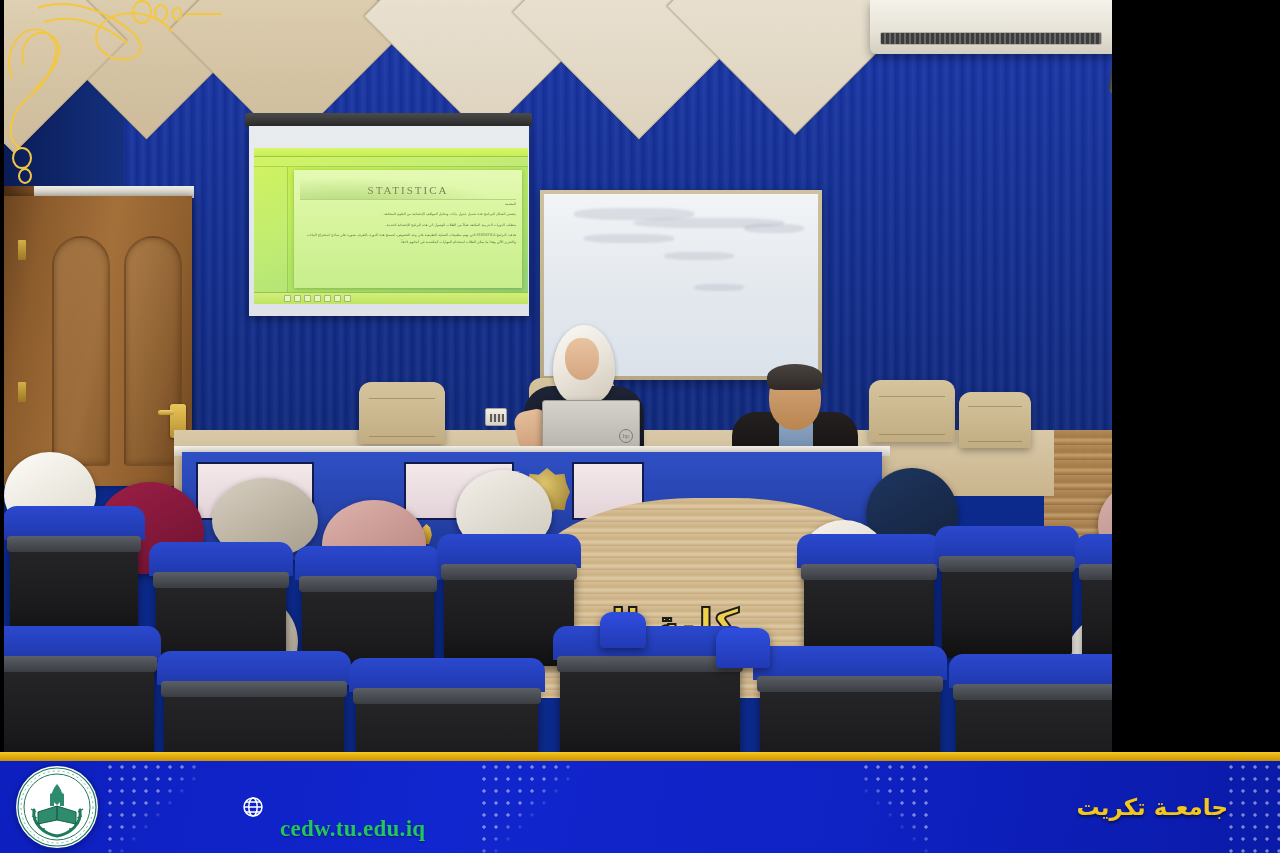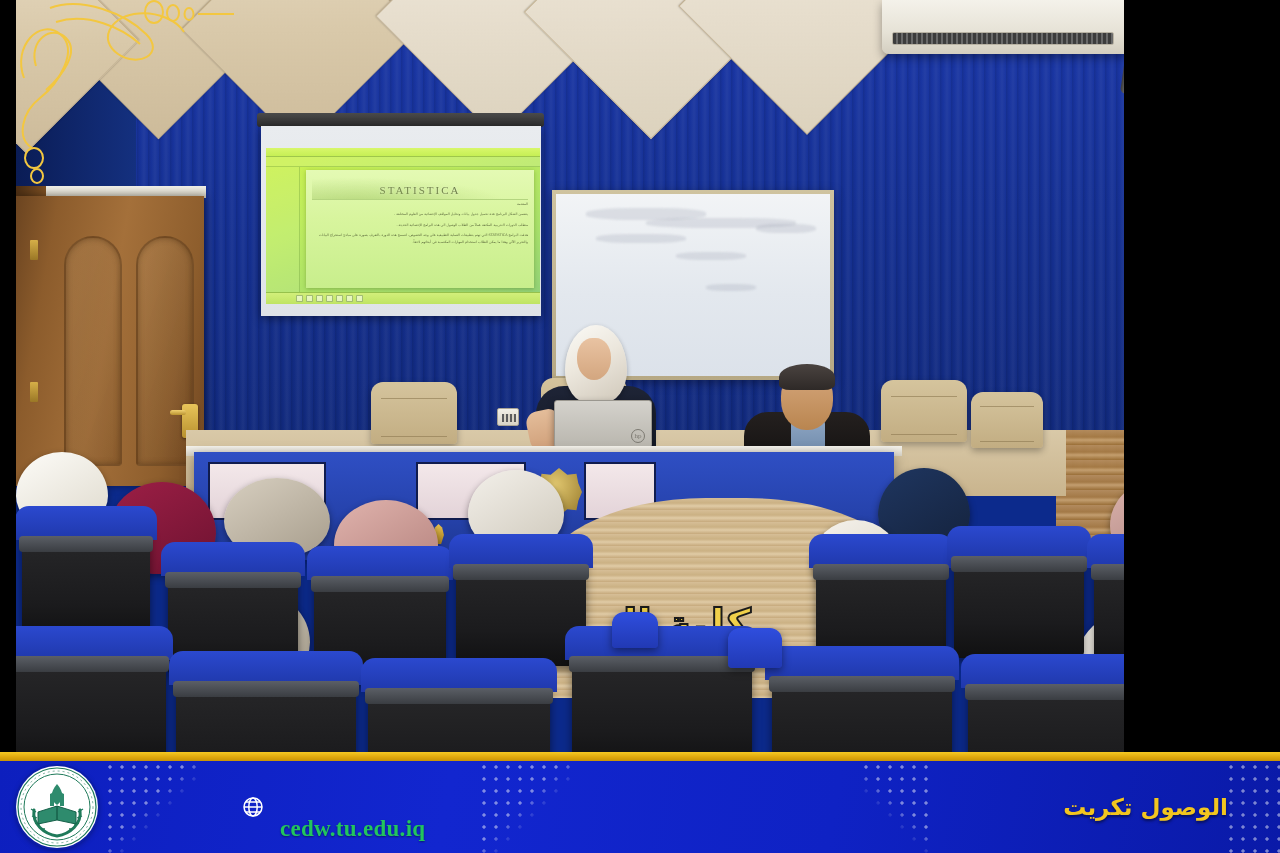--- a/index.html
+++ b/index.html
@@ -3,21 +3,21 @@
 <meta charset="utf-8">
 <style>
   * { margin:0; padding:0; box-sizing:border-box; }
   html,body { width:1280px; height:853px; overflow:hidden; background:#000; }
   body { font-family:"Liberation Sans", sans-serif; }
 
   #page { position:relative; width:1280px; height:853px; overflow:hidden; }
 
   
   #photo {
-    position:absolute; left:16px; top:0; width:1108px; height:752px;
+    position:absolute; left:4px; top:0; width:1108px; height:752px;
     overflow:hidden;
     background:#0c2a8c;
   }
 
   
   .wall {
     position:absolute; left:0; top:0; width:1280px; height:470px;
     background:
       repeating-linear-gradient(90deg, rgba(0,0,0,0.10) 0px, rgba(0,0,0,0.0) 3px, rgba(255,255,255,0.05) 7px, rgba(0,0,0,0.0) 11px),
       linear-gradient(180deg,#1b37a8 0%, #153093 45%, #102878 100%);
@@ -660,16 +660,16 @@
         </svg>
       </span>
       <span class="c-text">cedw.tu.edu.iq</span>
     </div>
   </div>
 
   <div class="contact-col" style="left:596px;">
   </div>
 
   <div id="arabic-block">
-    <div id="ar-line2">الوصول تكريت</div>
+    <div id="ar-line2">جامعـة تكريت</div>
   </div>
 
 </div>
 
 </body></html>

